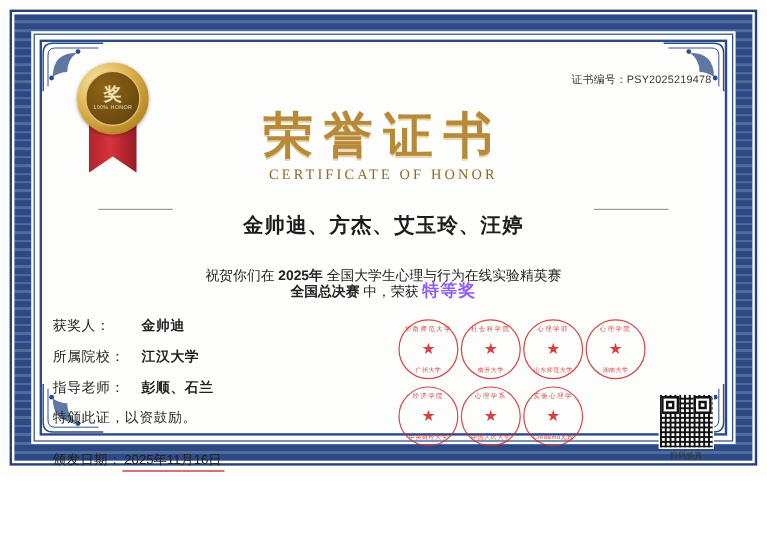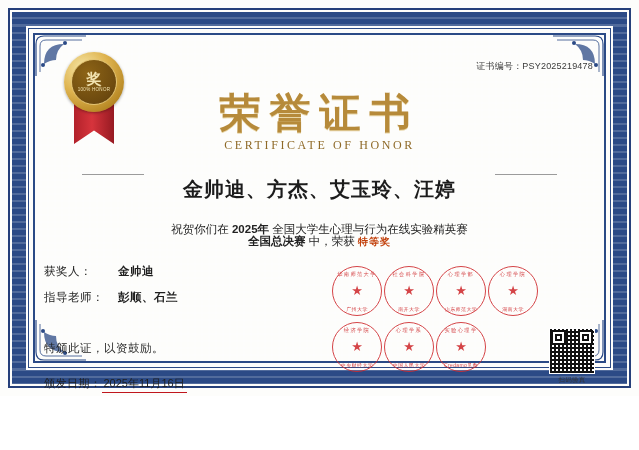--- a/index.html
+++ b/index.html
@@ -176,21 +176,21 @@
     letter-spacing: 2.6px;
     color: #8f6a28;
   }
 
   .names {
     position: absolute;
     left: 0;
     right: 0;
     top: 138px;
     text-align: center;
-    font-size: 20px;
+    font-size: 17px;
     font-weight: bold;
     color: #1c1c1c;
     letter-spacing: 1px;
   }
   .names-rule {
     position: absolute;
     top: 136px;
     height: 0;
     border-top: 1px solid #9b9b9b;
     width: 62px;
@@ -211,23 +211,23 @@
   .award-line {
     position: absolute;
     left: 0; right: 0;
     top: 196px;
     text-align: center;
     font-size: 11.5px;
     color: #222;
   }
   .award-line .stage { font-weight: bold; }
   .award-line .prize {
-    color: #c2410c;
+    color: #8b5cf6;
     font-weight: bold;
-    font-size: 10px;
+    font-size: 14px;
     letter-spacing: 1px;
   }
 
   
   .fields {
     position: absolute;
     left: 6px;
     top: 226px;
     width: 250px;
   }
@@ -435,20 +435,24 @@
       <span>中，荣获</span>
       <span class="prize">特等奖</span>
     </div>
 
     <div class="fields">
       <div class="field-row">
         <div class="field-label">获奖人：</div>
         <div class="field-value">金帅迪</div>
       </div>
       <div class="field-row">
+        <div class="field-label">所属院校：</div>
+        <div class="field-value">江汉大学</div>
+      </div>
+      <div class="field-row">
         <div class="field-label">指导老师：</div>
         <div class="field-value">彭顺、石兰</div>
       </div>
     </div>
 
     <div class="note">特颁此证，以资鼓励。</div>
 
     <div class="issue">
       <span class="issue-label">颁发日期：</span>
       <span class="issue-date">2025年11月16日</span>

